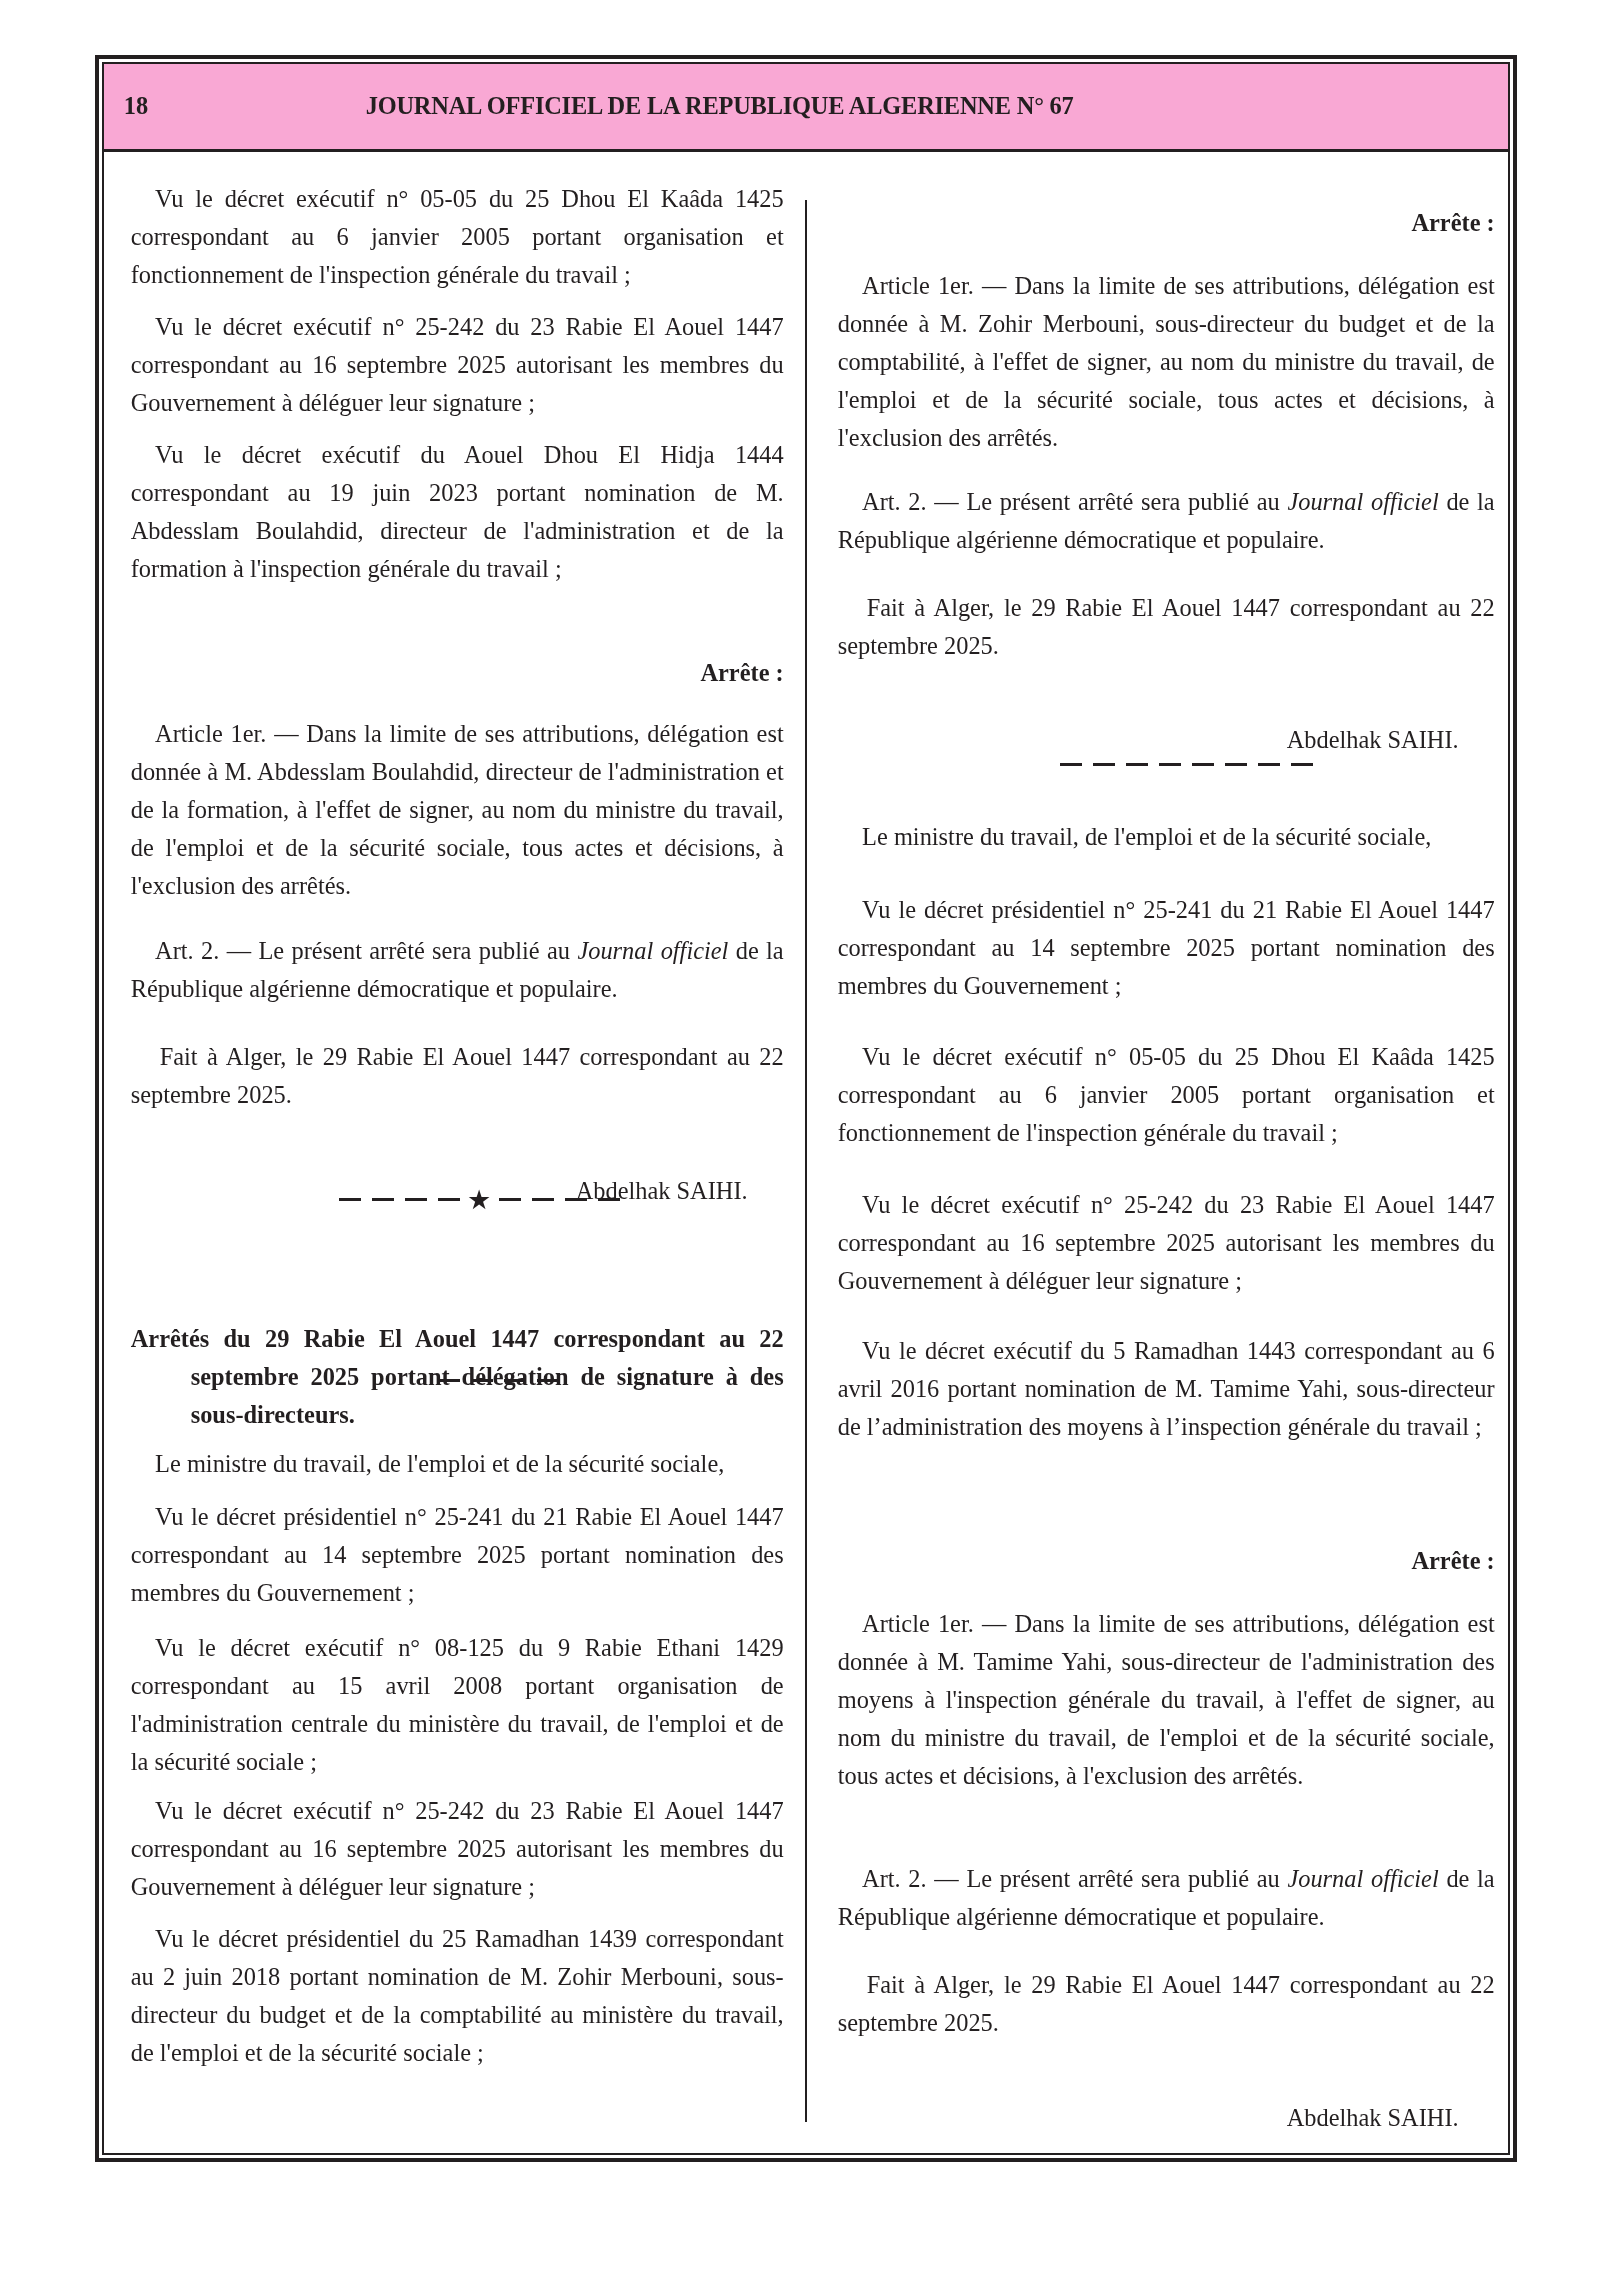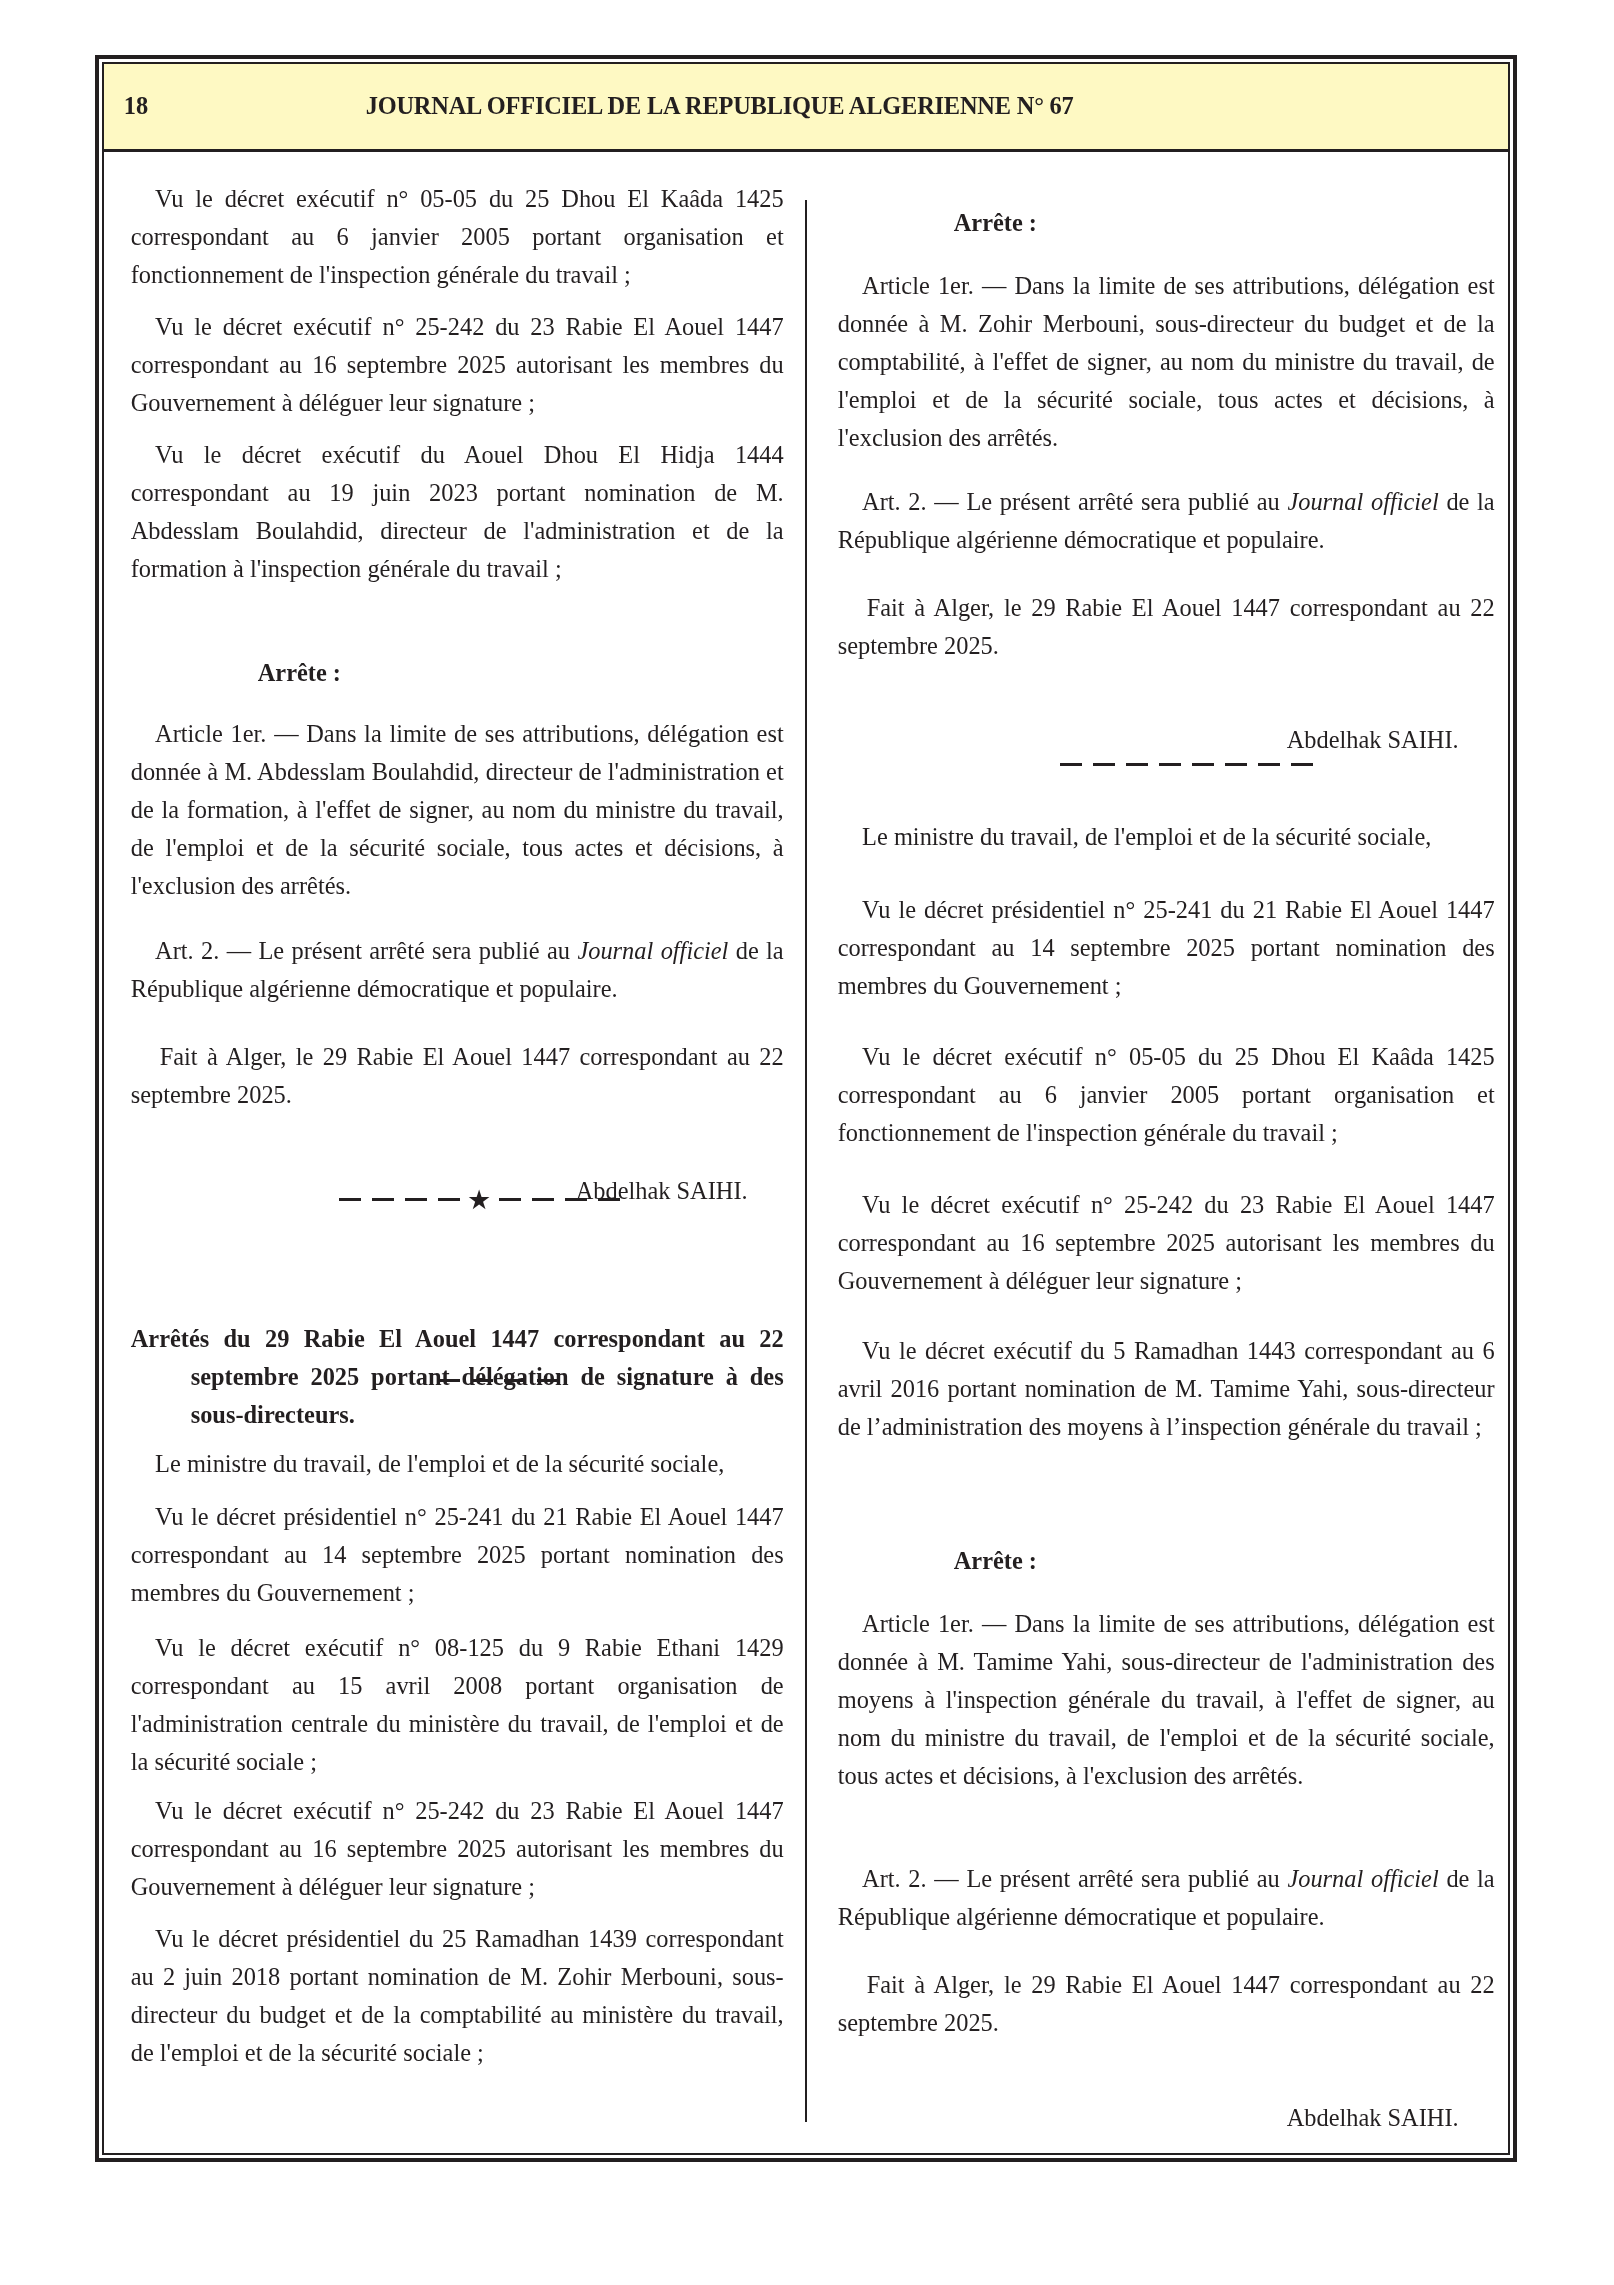--- a/index.html
+++ b/index.html
@@ -2,32 +2,32 @@
 <html style="font-size:14.5px"><head>
 <meta charset="utf-8">
 <style>
   html, body { margin: 0; padding: 0; background: #ffffff; }
   body { width: 1615px; height: 2285px; position: relative; overflow: hidden;
          font-family: "Liberation Serif", "DejaVu Serif", serif; color: #231f20; }
   .frame-outer { position: absolute; left: 95px; top: 55px; width: 1414px; height: 2099px;
                  border: 4.5px solid #231f20; }
   .frame-inner { position: absolute; left: 2.7px; top: 2.7px; right: 2.7px; bottom: 2.7px;
                  border: 2.7px solid #231f20; }
-  .header { position: absolute; left: 0; top: 0; right: 0; height: 85px; background: #fef9c3;
+  .header { position: absolute; left: 0; top: 0; right: 0; height: 85px; background: #f9a8d4;
             border-bottom: 3.6px solid #231f20; font-weight: bold; }
   .h-page { position: absolute; left: 20px; top: 28px; font-size: 24.4px; }
   .h-title { position: absolute; left: 233px; top: 28px; font-size: 24.4px; letter-spacing: -0.2px; margin-left: 29px; }
   .h-dates { position: absolute; right: 9px; top: 7.2px; text-align: right; font-size: 24.4px; line-height: 36px; }
   .divider { position: absolute; left: 701px; top: 136px; width: 2.7px; height: 1922px; background: #231f20; }
   .col { position: absolute; top: 0; font-size: 24.4px; line-height: 38px; }
   .col.left { left: 27px; width: 653px; }
   .col.right { left: 734px; width: 657px; }
   .p { text-align: justify; text-indent: 24.4px; margin: 0; }
   .abs { position: absolute; left: 0; right: 0; }
-  .bold-center { font-weight: bold; }
+  .bold-center { font-weight: bold; text-align: right; }
   .sig { text-align: right; padding-right: 36px; }
   .sep { position: absolute; display: flex; align-items: center; gap: 11px; height: 18px; }
   .dash { display: inline-block; width: 22px; height: 2.7px; background: #231f20; }
   .star { font-size: 27px; line-height: 18px; margin: 0 -3.6px; }
   .title { font-weight: bold; text-align: justify; padding-left: 60px; text-indent: -60px; }
   i { font-style: italic; }
 </style>
 </head>
 <body>
 

